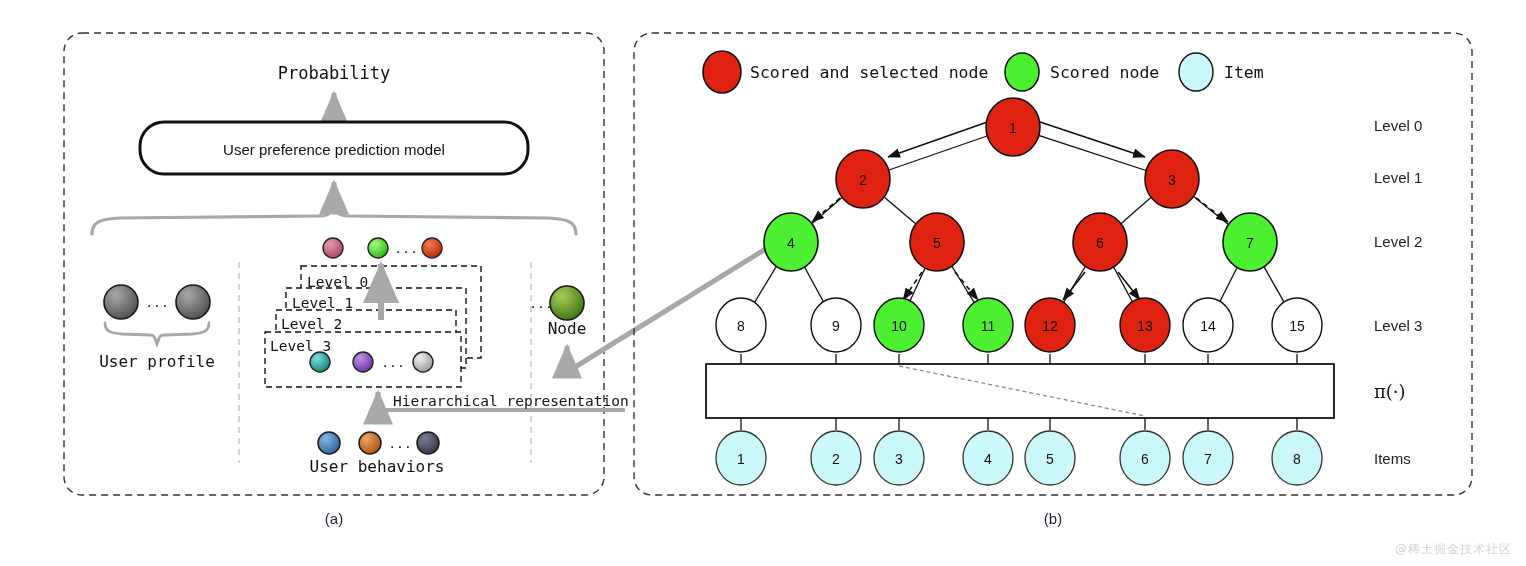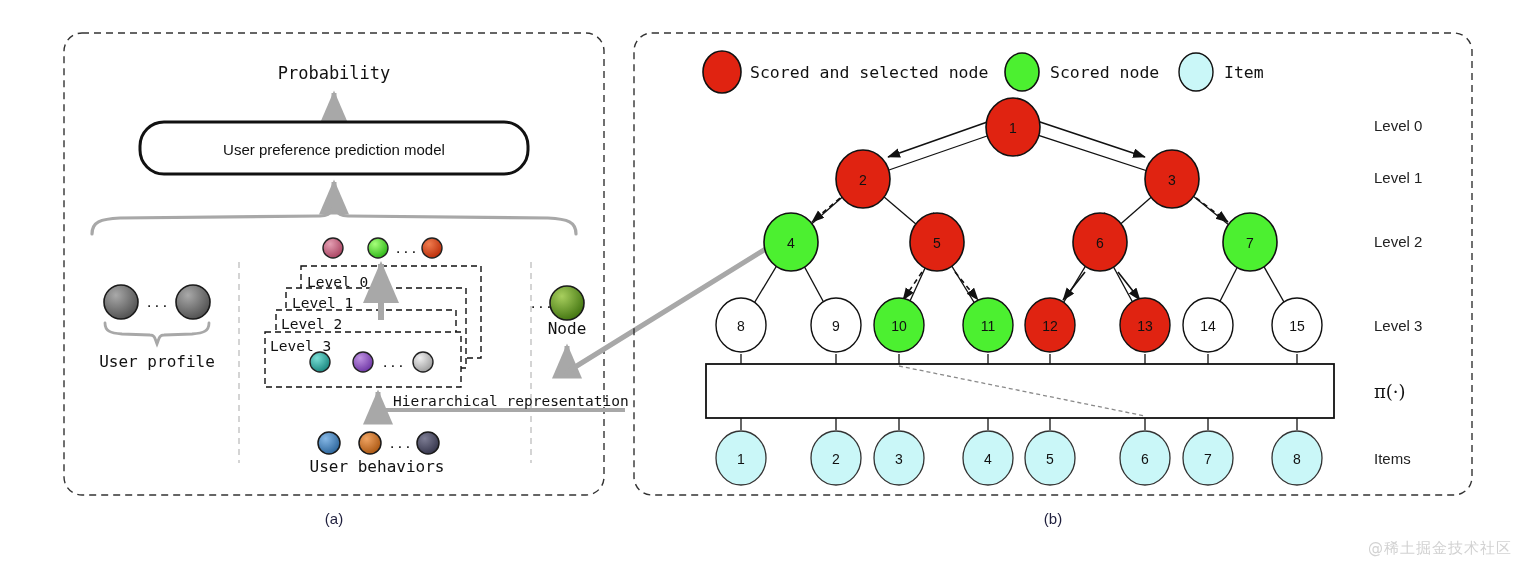--- a/index.html
+++ b/index.html
@@ -5,21 +5,21 @@
   html,body{margin:0;padding:0;background:#ffffff;}
   body{width:1526px;height:566px;position:relative;overflow:hidden;
        font-family:"Liberation Sans",sans-serif;color:#1a1a1a;}
   #root{position:absolute;inset:0;}
   svg#canvas{position:absolute;left:0;top:0;width:1526px;height:566px;}
   .mono{font-family:"DejaVu Sans Mono","Liberation Mono",monospace;}
   .sans{font-family:"Liberation Sans",sans-serif;}
   .serif{font-family:"DejaVu Serif","Liberation Serif",serif;}
   .cap{position:absolute;font-family:"Liberation Sans",sans-serif;font-size:15px;color:#1f1f3d;}
   .wm{position:absolute;right:14px;bottom:8px;font-family:"DejaVu Sans",sans-serif;
-      font-size:15px;color:#d2d2d2;letter-spacing:1px;}
+      font-size:12px;color:#d2d2d2;letter-spacing:1px;}
 </style>
 </head>
 <body>
 
 <div id="root">
   <svg id="canvas" viewBox="0 0 1526 566" xmlns="http://www.w3.org/2000/svg">
     <defs>
       <marker id="mk-black" markerWidth="9" markerHeight="9" refX="7.5" refY="3" orient="auto">
         <path d="M0,0 L8,3 L0,6 z" fill="#111"></path>
       </marker>

